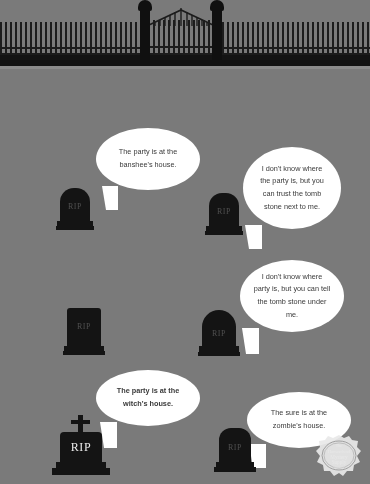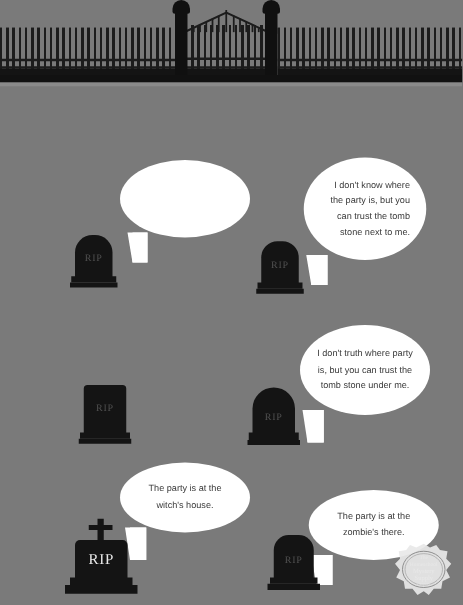--- a/index.html
+++ b/index.html
@@ -260,21 +260,21 @@
 
   #bubble-1 { left: 96px; top: 128px; width: 104px; height: 62px; }
   #bubble-1 .tail {
     left: 6px; bottom: -20px;
     border-left: 4px solid transparent;
     border-right: 12px solid #ffffff;
     border-top: 24px solid #ffffff;
     border-bottom: 0;
   }
 
-  #bubble-2 { left: 243px; top: 126px; width: 98px; height: 82px; text-align: right; }
+  #bubble-2 { left: 243px; top: 147px; width: 98px; height: 82px; }
   #bubble-2 .tail {
     left: 2px; bottom: -20px;
     border-left: 4px solid transparent;
     border-right: 13px solid #ffffff;
     border-top: 24px solid #ffffff;
     border-bottom: 0;
   }
 
   #bubble-3 { left: 99px; top: 243px; width: 104px; height: 78px; }
   #bubble-3 .tail {
@@ -287,21 +287,21 @@
 
   #bubble-4 { left: 240px; top: 260px; width: 104px; height: 72px; }
   #bubble-4 .tail {
     left: 2px; bottom: -22px;
     border-left: 4px solid transparent;
     border-right: 13px solid #ffffff;
     border-top: 26px solid #ffffff;
     border-bottom: 0;
   }
 
-  #bubble-5 { left: 96px; top: 370px; width: 104px; height: 56px; }
+  #bubble-5 { left: 96px; top: 370px; width: 104px; height: 56px; font-weight: bold; }
   #bubble-5 .tail {
     left: 4px; bottom: -22px;
     border-left: 4px solid transparent;
     border-right: 13px solid #ffffff;
     border-top: 26px solid #ffffff;
     border-bottom: 0;
   }
 
   #bubble-6 { left: 247px; top: 392px; width: 104px; height: 56px; }
   #bubble-6 .tail {
@@ -376,41 +376,42 @@
       <div class="pillar" id="pillar-left"></div>
       <div class="pillar" id="pillar-right"></div>
     </div>
   </div>
 
   <div id="ground-band"></div>
   <div id="ground-shade"></div>
 
 
   <div class="bubble" id="bubble-1">
+    <span class="txt">The party is at the banshee's house.</span>
     <span class="tail"></span>
   </div>
 
   <div class="bubble" id="bubble-2">
     <span class="txt">I don't know where the party is, but you can trust the tomb stone next to me.</span>
     <span class="tail"></span>
   </div>
 
 
   <div class="bubble" id="bubble-4">
-    <span class="txt">I don't truth where party is, but you can trust the tomb stone under me.</span>
+    <span class="txt">I don't know where party is, but you can tell the tomb stone under me.</span>
     <span class="tail"></span>
   </div>
 
   <div class="bubble" id="bubble-5">
     <span class="txt">The party is at the witch's house.</span>
     <span class="tail"></span>
   </div>
 
   <div class="bubble" id="bubble-6">
-    <span class="txt">The party is at the zombie's there.</span>
+    <span class="txt">The sure is at the zombie's house.</span>
     <span class="tail"></span>
   </div>
 
   <div class="tomb" id="tomb-1">
     <div class="stone"></div>
     <div class="rip">RIP</div>
     <div class="plinth"></div>
     <div class="foot"></div>
   </div>
 

